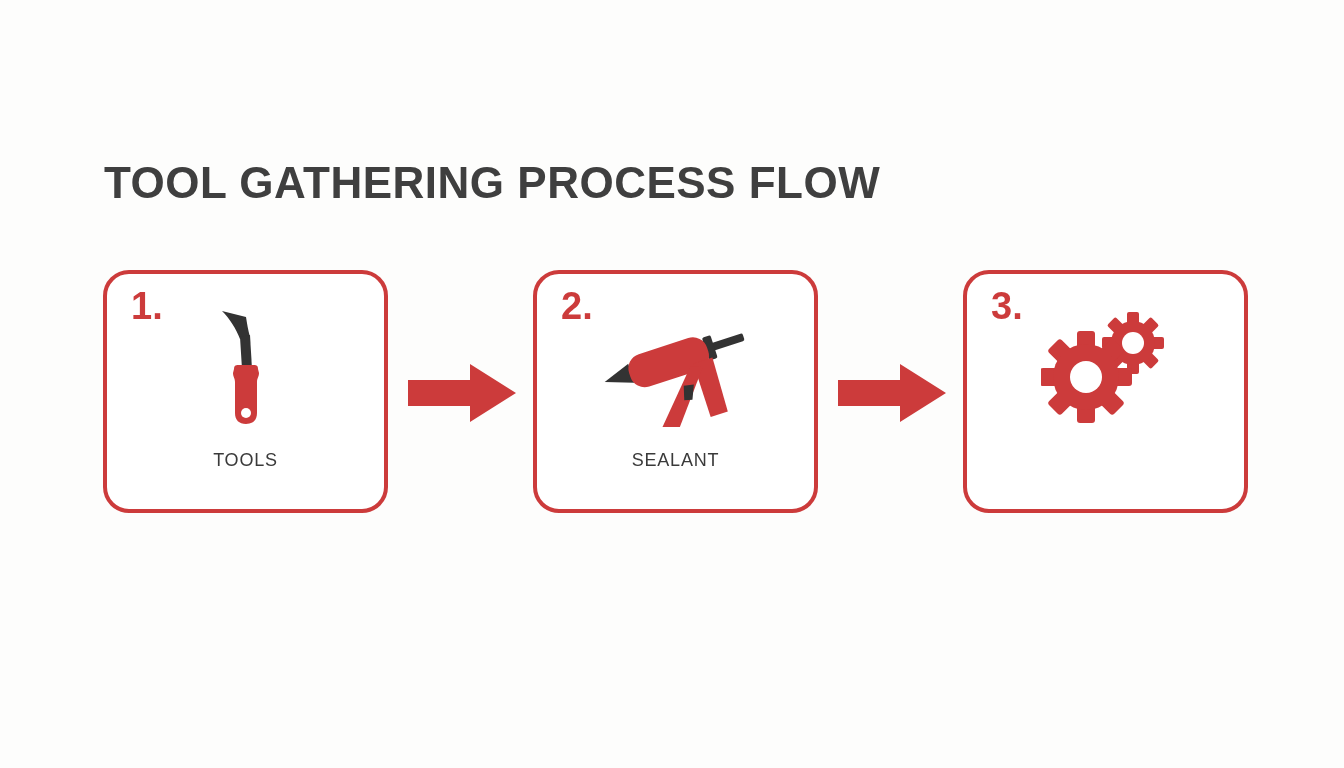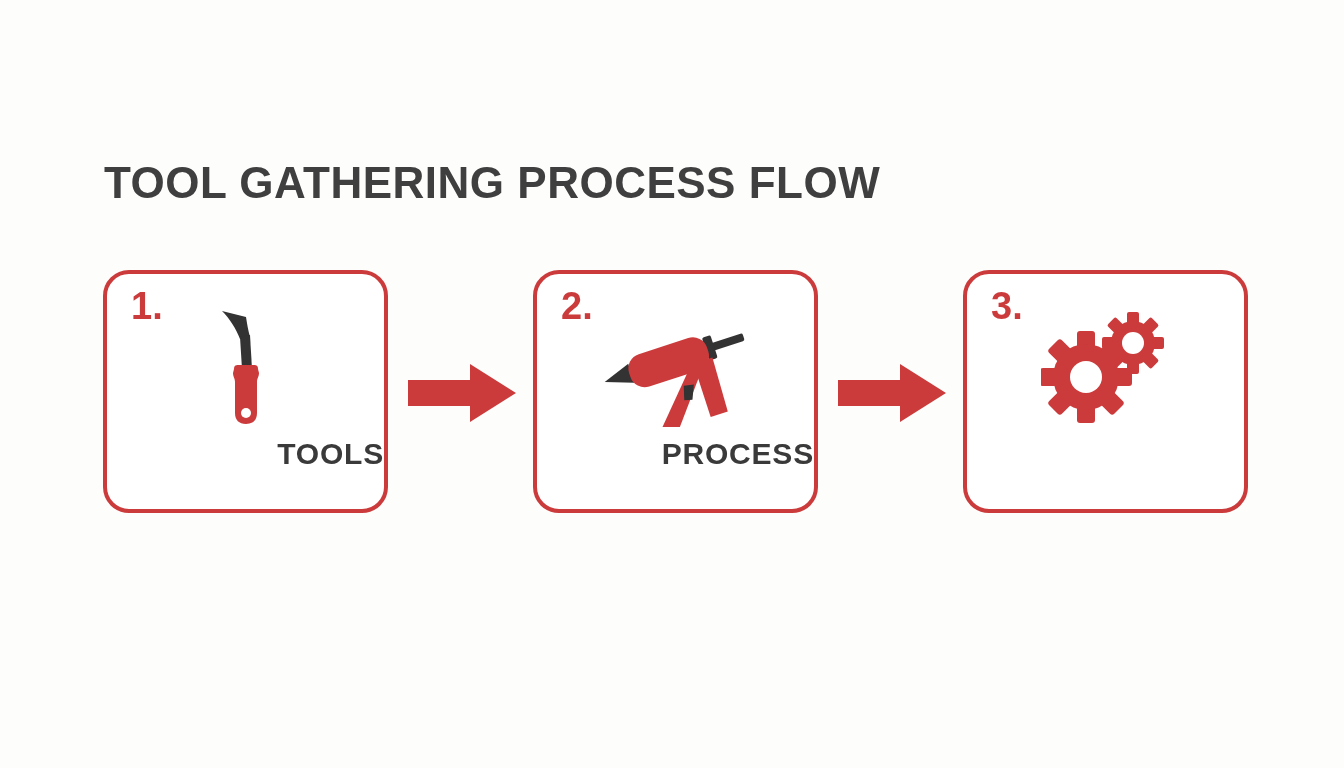--- a/index.html
+++ b/index.html
@@ -66,23 +66,23 @@
     display: flex;
     align-items: center;
     justify-content: center;
   }
 
   .card-label {
     position: absolute;
     left: 0;
     bottom: 38px;
     width: 100%;
-    text-align: right;
-    font-size: 30px;
-    font-weight: bold;
+    text-align: center;
+    font-size: 18px;
+    font-weight: normal;
     letter-spacing: 0.8px;
     color: #3a3a3a;
   }
 
   
   .arrow {
     position: absolute;
     top: 362px;
     width: 108px;
     height: 62px;
@@ -137,21 +137,21 @@
 
           <path d="M96 62 L116 62 L114 118 L96 118 Z" fill="#cc3b3b"></path>
 
           <path d="M92 64 L104 68 L62 120 L44 116 Z" fill="#cc3b3b"></path>
 
           <path d="M80 80 L90 82 L84 96 L76 94 Z" fill="#333333"></path>
         </g>
       </svg>
     </div>
 
-    <div class="card-label">PROCESS</div>
+    <div class="card-label">SEALANT</div>
   </div>
 
   <div class="card" id="card-3">
     <div class="card-number">3.</div>
 
     <div class="card-icon">
       <svg width="130" height="120" viewBox="0 0 130 120" xmlns="http://www.w3.org/2000/svg">
 
         <g transform="translate(92,36)" fill="#cc3b3b">
           <g>

